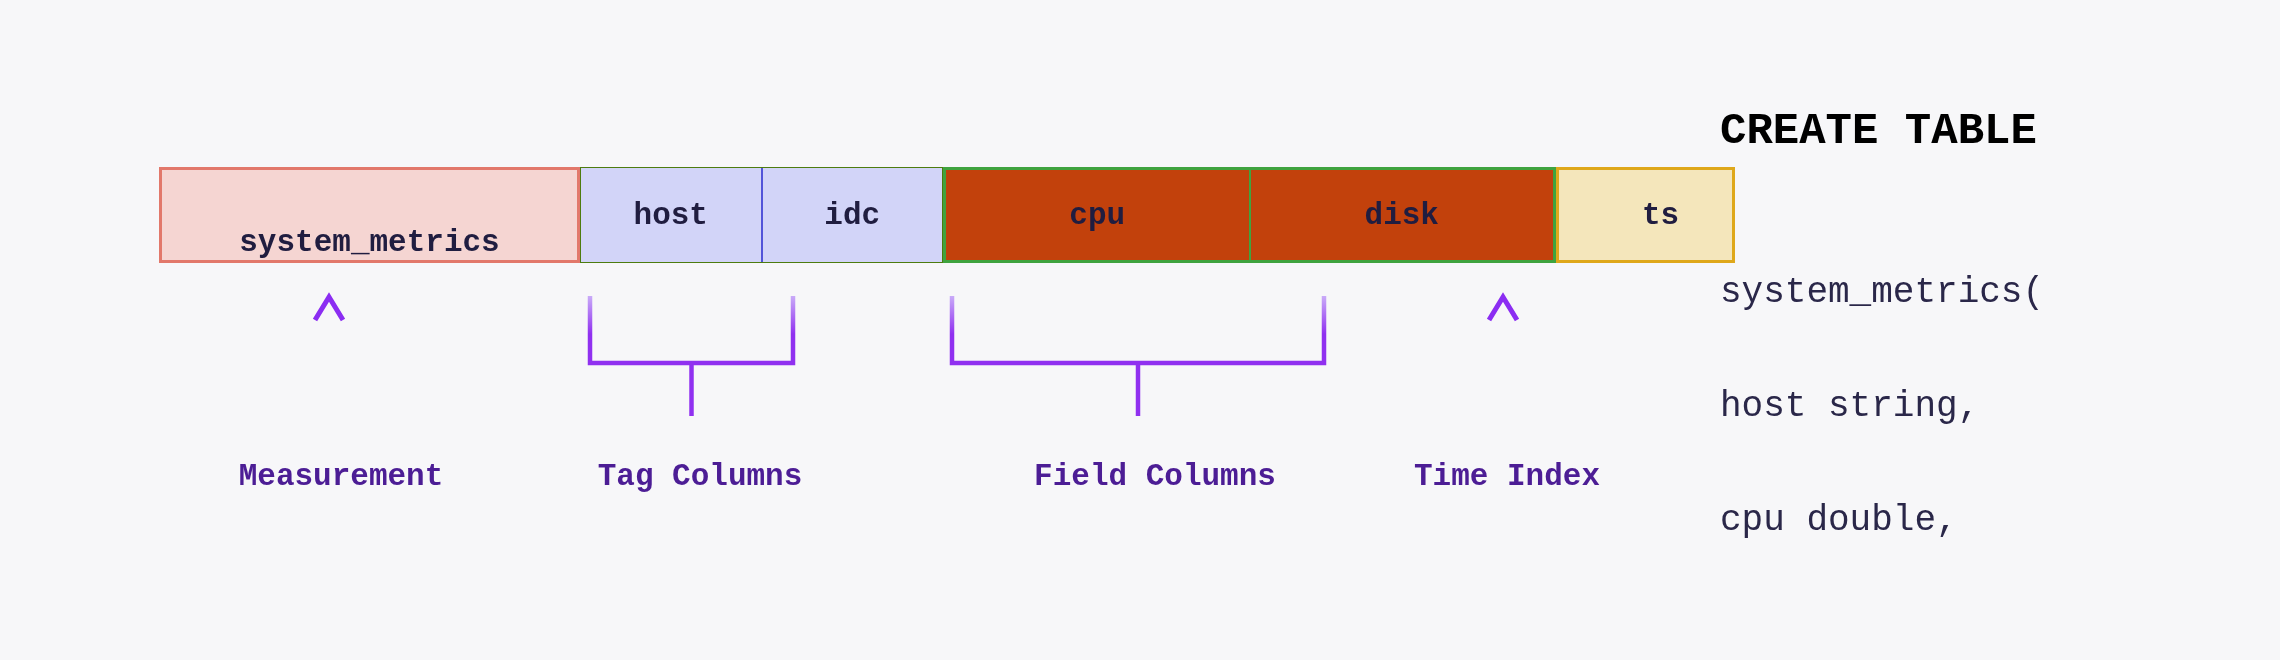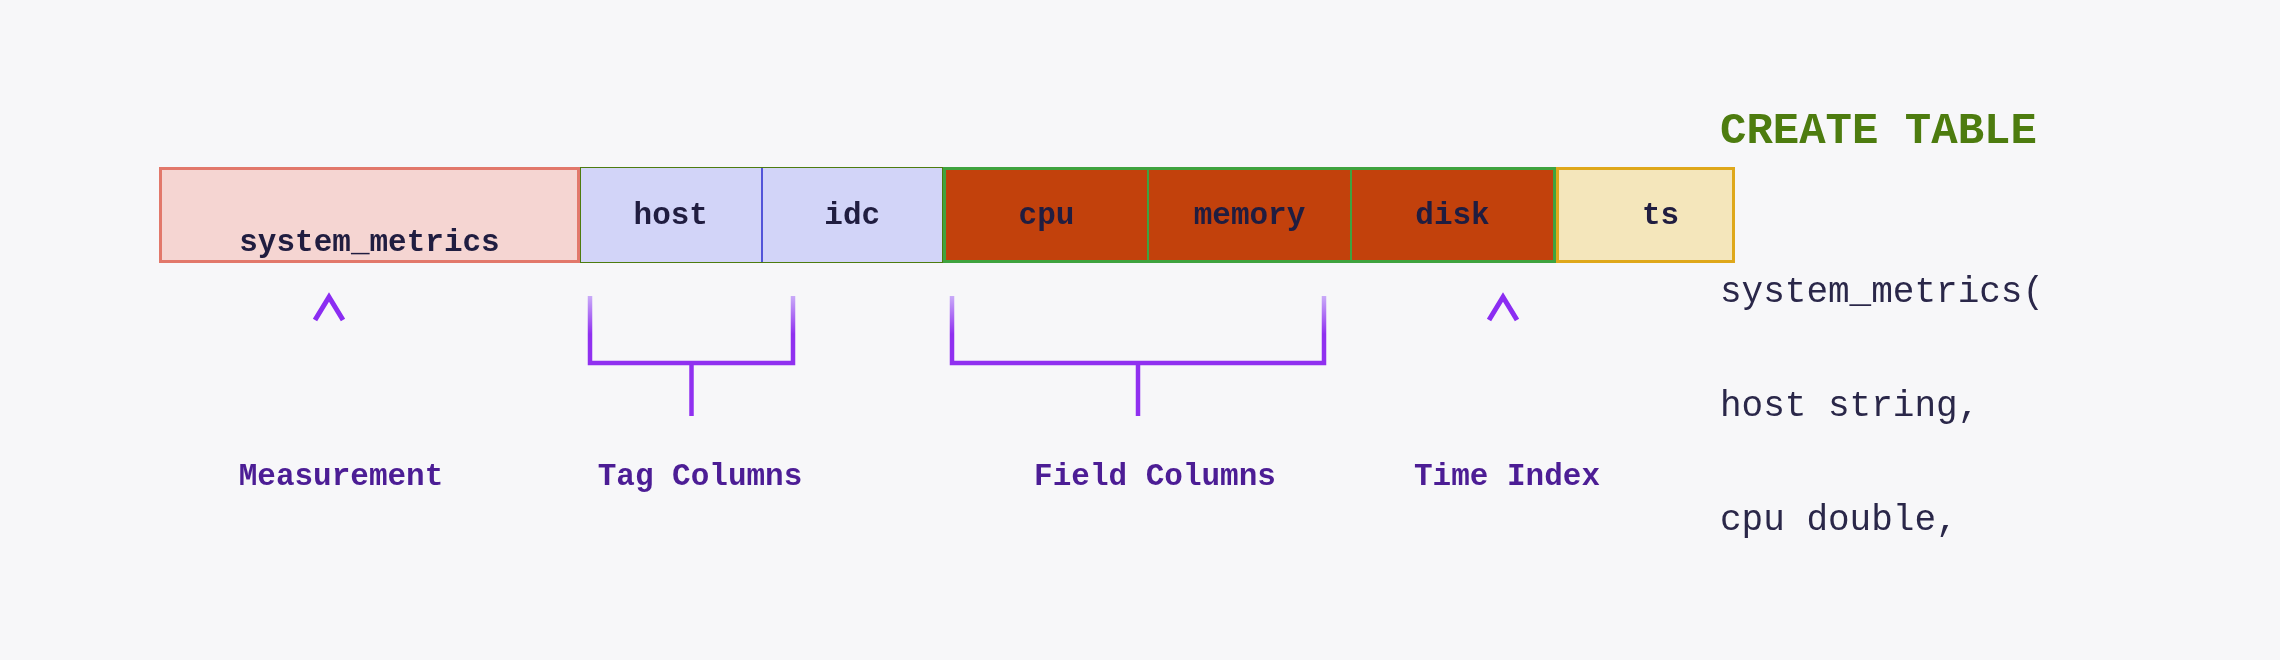--- a/index.html
+++ b/index.html
@@ -84,21 +84,21 @@
 
   
   .sql-heading {
     position: absolute;
     left: 1720px;
     top: 106px;
     font-size: 44px;
     line-height: 50px;
     font-weight: 700;
     white-space: nowrap;
-    color: #4d7c0f;
+    color: #000000;
   }
   .sql-lines {
     position: absolute;
     left: 1720px;
     top: 198px;
     font-size: 36px;
     line-height: 38px;
     white-space: pre;
     color: #2a2749;
   }
@@ -113,21 +113,20 @@
   <div class="box-row">
     <div class="group group-measurement">
       <div class="cell">system_metrics</div>
     </div>
     <div class="group group-tags">
       <div class="cell">host</div>
       <div class="cell">idc</div>
     </div>
     <div class="group group-fields">
       <div class="cell">cpu</div>
-      <div class="cell">memory</div>
       <div class="cell">disk</div>
     </div>
     <div class="group group-time">
       <div class="cell">ts</div>
     </div>
   </div>
 
   <svg class="connector" style="left:309px; top:290px" width="40" height="128" viewBox="0 0 40 128">
     <defs>
       <linearGradient id="arrowGrad1" x1="0" y1="0" x2="0" y2="1">

